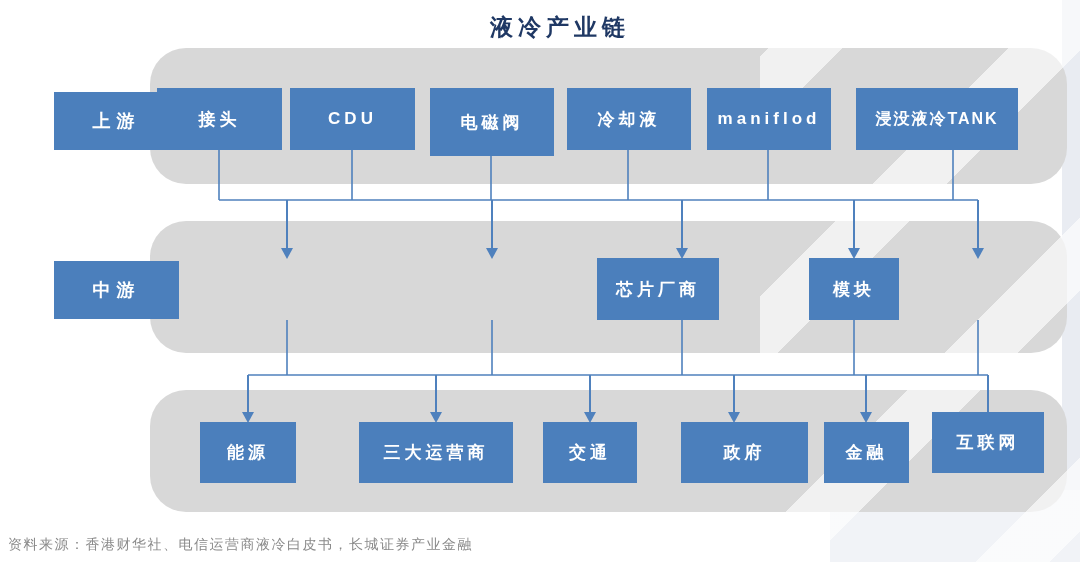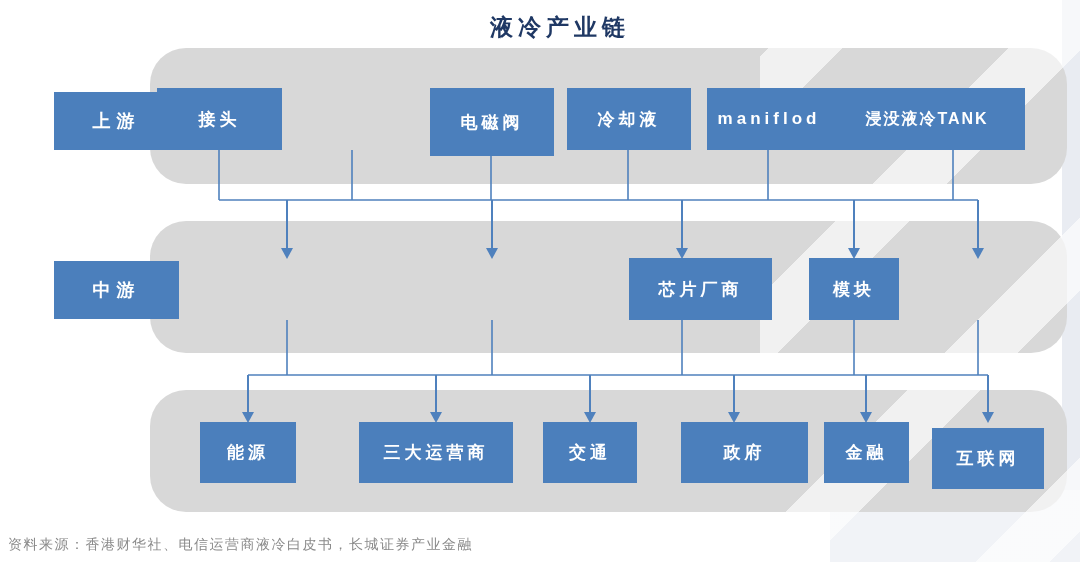--- a/index.html
+++ b/index.html
@@ -114,29 +114,30 @@
     <line class="shaft" x1="866" y1="375" x2="866" y2="413"></line>
       <polygon points="860,412 872,412 866,423"></polygon>
     <line class="shaft" x1="988" y1="375" x2="988" y2="413"></line>
       <polygon points="982,412 994,412 988,423"></polygon>
   </svg>
 
   <div class="rowlabel" style="top:92px">上游</div>
   <div class="rowlabel" style="top:261px">中游</div>
 
   <div class="node" style="left:157px;top:88px;width:125px;height:62px">接头</div>
+  <div class="node" style="left:290px;top:88px;width:125px;height:62px">CDU</div>
   <div class="node" style="left:430px;top:88px;width:124px;height:68px">电磁阀</div>
   <div class="node" style="left:567px;top:88px;width:124px;height:62px">冷却液</div>
   <div class="node" style="left:707px;top:88px;width:124px;height:62px">maniflod</div>
-  <div class="node small" style="left:829px;top:88px;width:196px;height:62px">浸没液冷TANK</div>
+  <div class="node small" style="left:856px;top:88px;width:162px;height:62px">浸没液冷TANK</div>
 
-  <div class="node" style="left:629px;top:258px;width:143px;height:62px">芯片厂商</div>
+  <div class="node" style="left:597px;top:258px;width:122px;height:62px">芯片厂商</div>
   <div class="node" style="left:809px;top:258px;width:90px;height:62px">模块</div>
 
   <div class="node" style="left:200px;top:422px;width:96px;height:61px">能源</div>
   <div class="node" style="left:359px;top:422px;width:154px;height:61px">三大运营商</div>
   <div class="node" style="left:543px;top:422px;width:94px;height:61px">交通</div>
   <div class="node" style="left:681px;top:422px;width:127px;height:61px">政府</div>
   <div class="node" style="left:824px;top:422px;width:85px;height:61px">金融</div>
-  <div class="node" style="left:932px;top:428px;width:112px;height:61px">互联网</div>
+  <div class="node" style="left:932px;top:412px;width:112px;height:61px">互联网</div>
 
   <div class="source">资料来源：香港财华社、电信运营商液冷白皮书，长城证券产业金融</div>
 </div>
 
 </body></html>

